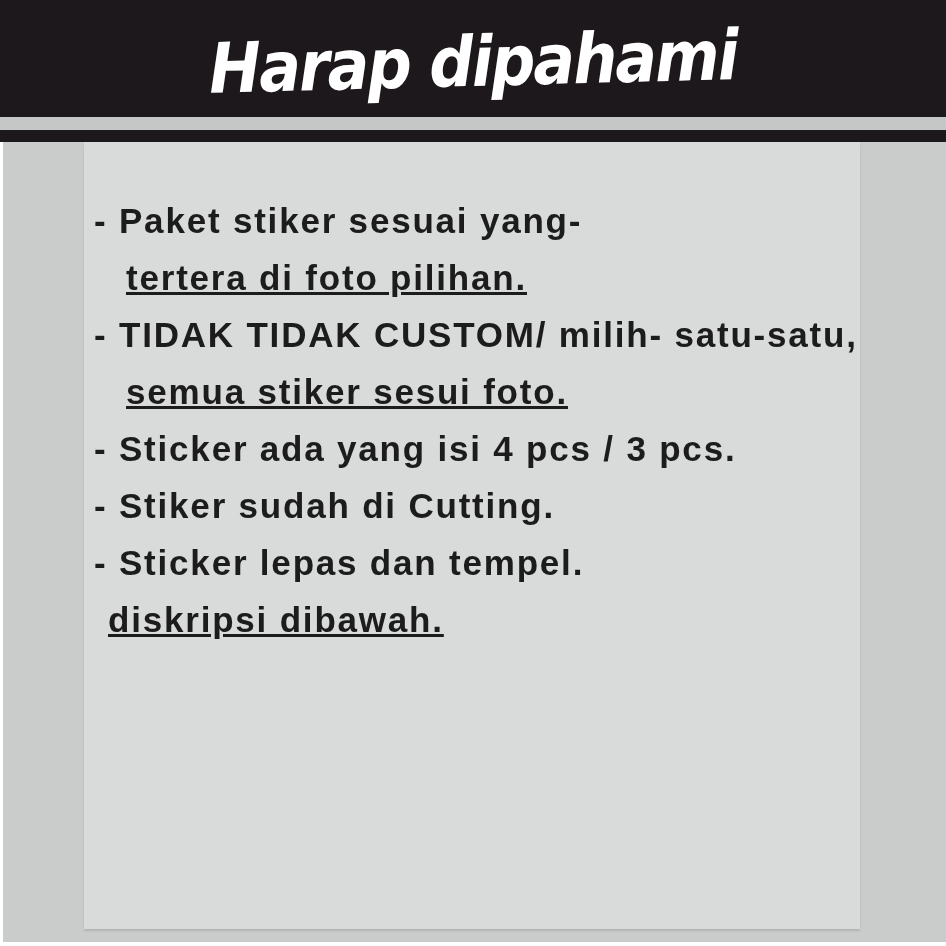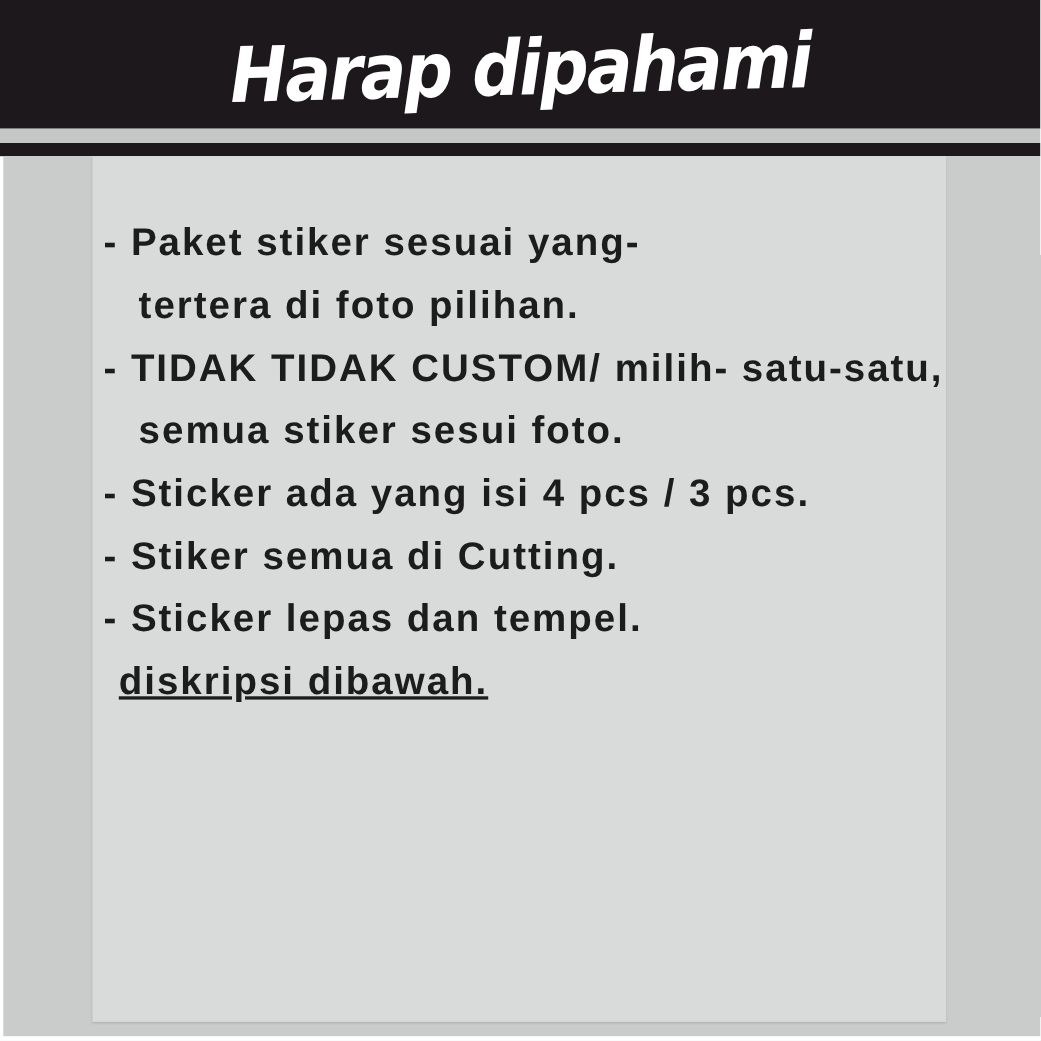--- a/index.html
+++ b/index.html
@@ -72,21 +72,21 @@
   .notice-text {
     padding: 50px 8px 0 10px;
     color: #1c1c1c;
     font-size: 35px;
     line-height: 57px;
     font-weight: bold;
     letter-spacing: 1.8px;
     white-space: nowrap;
   }
   .line { padding-left: 0; }
-  .line.cont { padding-left: 32px; }
+  .line.cont { padding-left: 32px; text-decoration: underline; }
   .line.cont-sm { padding-left: 14px; text-decoration: underline; }
 </style>
 </head>
 <body>
 
 <div class="page">
 
   <div class="header-band">
     <div class="header-title">Harap dipahami</div>
   </div>
@@ -96,19 +96,19 @@
 
   <div class="gray-area"></div>
 
   <div class="content-panel">
     <div class="notice-text">
       <div class="line">- Paket stiker sesuai yang-</div>
       <div class="line cont">tertera di foto pilihan.</div>
       <div class="line">- TIDAK TIDAK CUSTOM/ milih- satu-satu,</div>
       <div class="line cont">semua stiker sesui foto.</div>
       <div class="line">- Sticker ada yang isi 4 pcs / 3 pcs.</div>
-      <div class="line">- Stiker semua di Cutting.</div>
+      <div class="line">- Stiker sudah di Cutting.</div>
       <div class="line">- Sticker lepas dan tempel.</div>
       <div class="line cont-sm">diskripsi dibawah.</div>
     </div>
   </div>
 
 </div>
 
 </body></html>

